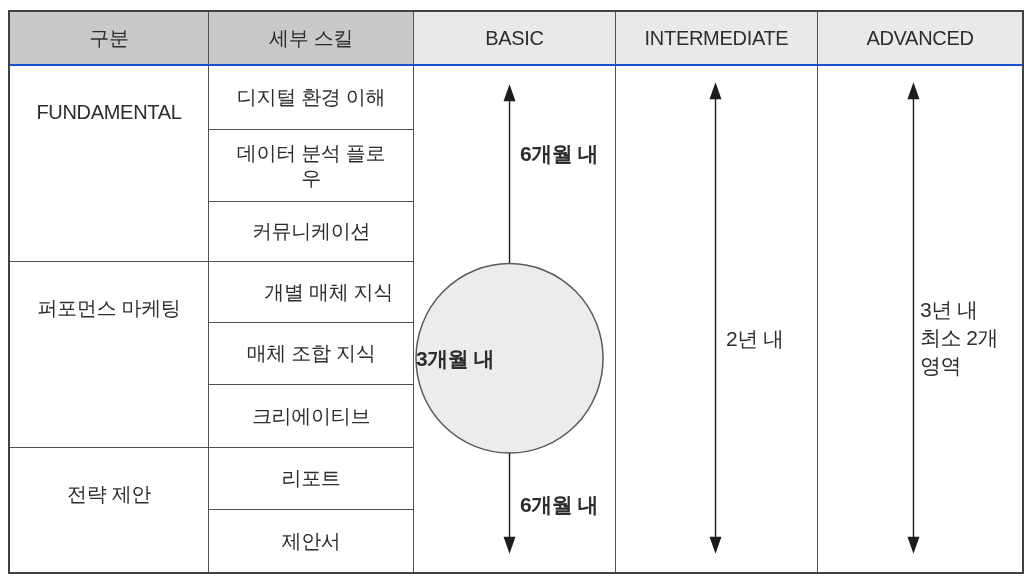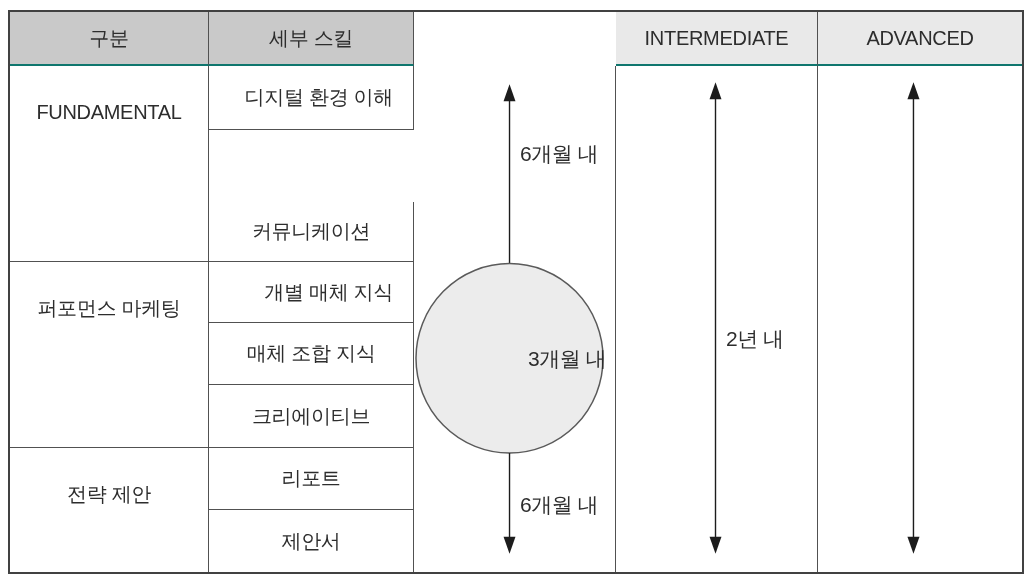--- a/index.html
+++ b/index.html
@@ -27,106 +27,112 @@
     border-bottom: 1px solid #515151;
     display: flex; align-items: center; justify-content: center;
     text-align: center;
     font-size: 20px;
     letter-spacing: -0.3px;
     box-sizing: border-box;
   }
   .nobr { border-right: none; }
   .nobb { border-bottom: none; }
 
-  .hdr  { border-bottom: 2px solid #0f766e; font-size: 20px; }
+  .hdr  { border-bottom: 2px solid #1d4ed8; font-size: 20px; }
   .hdr-dark  { background: #c9c9c9; }
   .hdr-light { background: #e9e9e9; }
 
   .cat {
     grid-column: 1;
     align-items: flex-start;
     padding-top: 34px;
     line-height: 24px;
   }
   .cat-1 { grid-row: 2 / span 3; }
   .cat-2 { grid-row: 5 / span 3; }
   .cat-3 { grid-row: 8 / span 2; border-bottom: none; }
 
   .skill { grid-column: 2; line-height: 1.25; padding: 0 20px; }
-  .r2 { grid-row: 2; justify-content: flex-end; } .r3 { grid-row: 3; } .r4 { grid-row: 4; }
+  .r2 { grid-row: 2; } .r3 { grid-row: 3; } .r4 { grid-row: 4; }
   .r5 { grid-row: 5; justify-content: flex-end; } .r6 { grid-row: 6; } .r7 { grid-row: 7; }
   .r8 { grid-row: 8; } .r9 { grid-row: 9; }
 
   .merged {
     position: relative;
     border-bottom: none;
     grid-row: 2 / span 8;
     display: block;
   }
-  .m-basic { grid-column: 3; }
+  .m-basic { grid-column: 3; font-weight: bold; }
   .m-inter { grid-column: 4; }
   .m-adv   { grid-column: 5; border-right: none; }
 
   .graphic {
     position: absolute; left: 0; top: 0;
     width: 100%; height: 100%;
     display: block;
   }
 
   .lbl {
     position: absolute;
     font-size: 21px;
     letter-spacing: -0.5px;
     white-space: nowrap;
     line-height: 22px;
   }
   .lbl-basic-top    { left: 106px; top: 77px; }
   .lbl-basic-bottom { left: 106px; top: 428px; }
   .lbl-circle {
     position: absolute; left: 2px; top: 279px; width: 190px;
-    text-align: right; font-size: 21px; letter-spacing: -0.5px;
+    text-align: left; font-size: 21px; letter-spacing: -0.5px;
   }
   .lbl-inter { left: 110px; top: 262px; }
   .adv-lines {
     position: absolute; left: 102px; top: 230px;
     font-size: 21px; letter-spacing: -0.5px;
     line-height: 28px; text-align: left;
   }
 </style>
 </head>
 <body>
 
 <div class="stage">
   <div class="tbl">
 
     <div class="cell hdr hdr-dark" style="grid-column:1;grid-row:1;">
       <span>구분</span>
     </div>
     <div class="cell hdr hdr-dark" style="grid-column:2;grid-row:1;">
       <span>세부 스킬</span>
     </div>
+    <div class="cell hdr hdr-light" style="grid-column:3;grid-row:1;">
+      <span>BASIC</span>
+    </div>
     <div class="cell hdr hdr-light" style="grid-column:4;grid-row:1;">
       <span>INTERMEDIATE</span>
     </div>
     <div class="cell hdr hdr-light nobr" style="grid-column:5;grid-row:1;">
       <span>ADVANCED</span>
     </div>
 
     <div class="cell cat cat-1">
       <span>FUNDAMENTAL</span>
     </div>
     <div class="cell cat cat-3">
       <span>전략 제안</span>
     </div>
     <div class="cell cat cat-2">
       <span>퍼포먼스 마케팅</span>
     </div>
 
     <div class="cell skill r2">
         <span>디지털 환경 이해</span>
+      </div>
+    <div class="cell skill r3">
+        <span>데이터 분석 플로우</span>
       </div>
     <div class="cell skill r4">
         <span>커뮤니케이션</span>
       </div>
     <div class="cell skill r5">
         <span>개별 매체 지식</span>
       </div>
     <div class="cell skill r6">
         <span>매체 조합 지식</span>
       </div>
@@ -169,16 +175,21 @@
     </div>
 
     <div class="cell merged m-adv">
       <svg class="graphic" viewBox="0 0 203 502" preserveAspectRatio="none">
         <g>
           <line x1="95" y1="32" x2="95" y2="470" stroke="#1c1c1c" stroke-width="1.4"></line>
           <polygon points="95,16 89,33 101,33" fill="#1c1c1c"></polygon>
           <polygon points="95,484 89,467 101,467" fill="#1c1c1c"></polygon>
         </g>
       </svg>
+      <div class="adv-lines">
+        <div>3년 내</div>
+        <div>최소 2개</div>
+        <div>영역</div>
+      </div>
     </div>
 
   </div>
 </div>
 
 </body></html>

